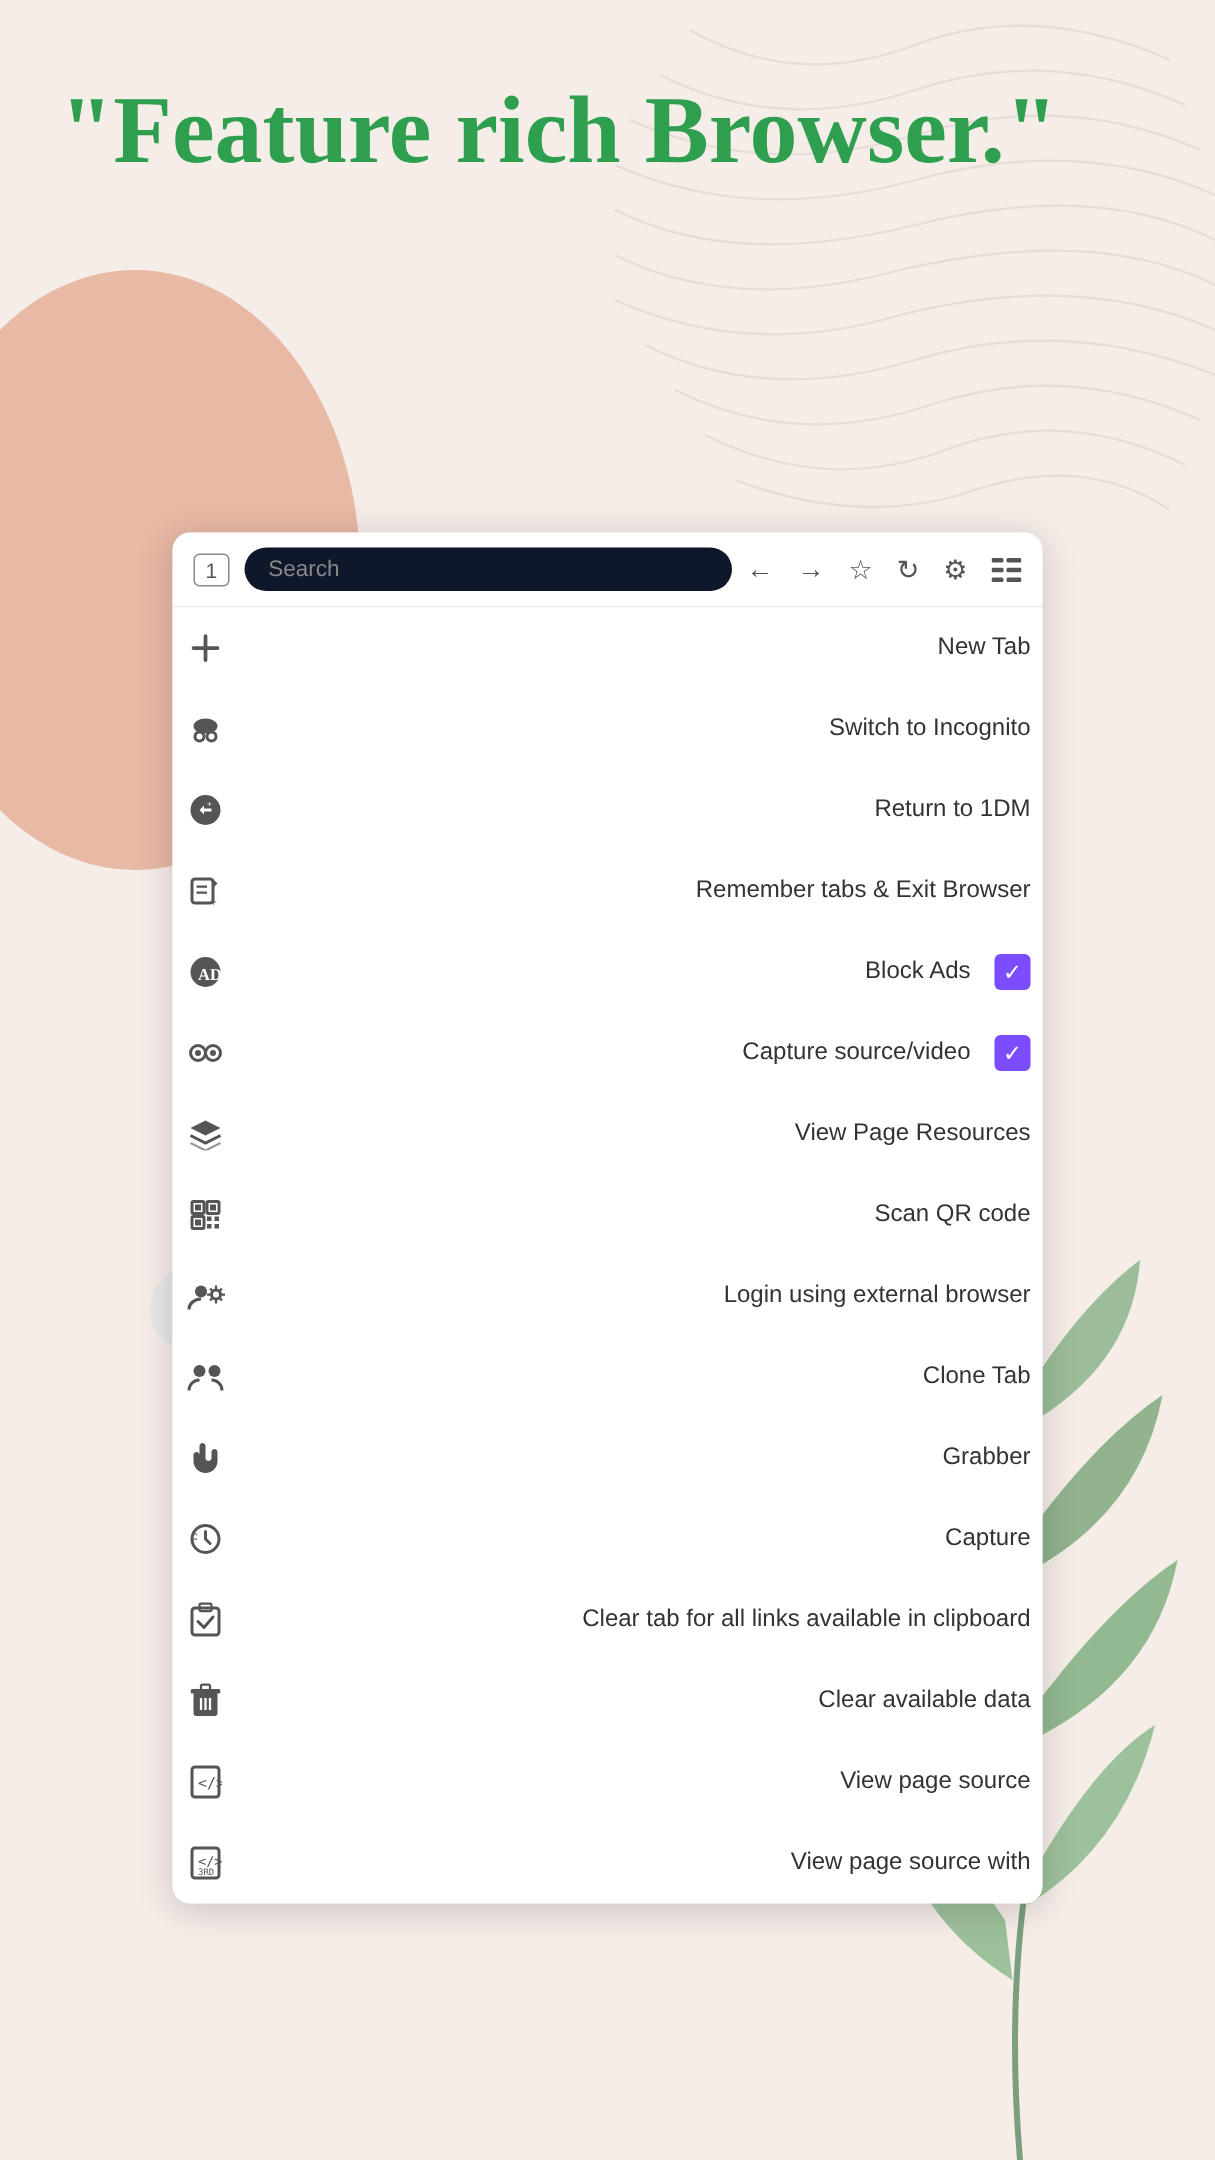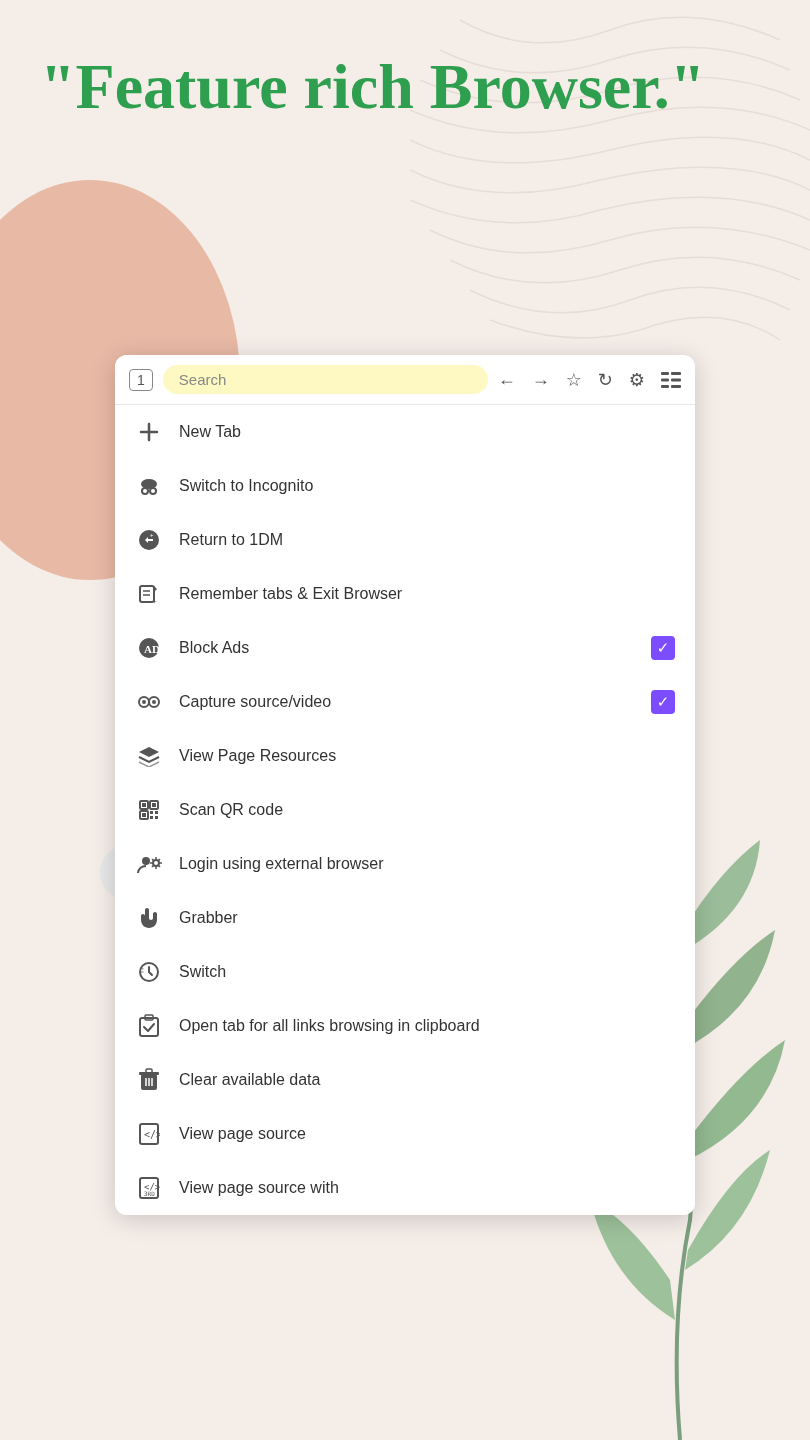--- a/index.html
+++ b/index.html
@@ -78,21 +78,21 @@
       border: 1.5px solid #888;
       border-radius: 4px;
       padding: 2px 7px;
       font-size: 14px;
       color: #555;
       font-family: sans-serif;
     }
 
     .search-bar {
       flex: 1;
-      background: #fef9c3;
+      background: #0f172a;
       border-radius: 20px;
       padding: 6px 16px;
       font-size: 15px;
       color: #888;
       font-family: sans-serif;
     }
 
     .toolbar-icons {
       display: flex;
       gap: 16px;
@@ -107,24 +107,25 @@
 
     
     .dropdown-menu {
       background: #fff;
       width: 100%;
     }
 
     .menu-item {
       display: flex;
       align-items: center;
-      padding: 13px 20px;
+      padding: 13px 8px;
       gap: 16px;
       cursor: pointer;
       position: relative;
+      text-align: right;
     }
 
     .menu-icon {
       width: 28px;
       height: 28px;
       display: flex;
       align-items: center;
       justify-content: center;
       font-size: 20px;
       color: #555;
@@ -379,50 +380,61 @@
         <svg width="26" height="22" viewBox="0 0 26 22" fill="none">
           <circle cx="10" cy="8" r="4" fill="#555"></circle>
           <path d="M2 20c0-4 3.6-7 8-7" stroke="#555" stroke-width="2" fill="none"></path>
           <circle cx="20" cy="10" r="3" fill="none" stroke="#555" stroke-width="2"></circle>
           <path d="M20 7V4M20 16v-3M17 10h-3M26 10h-3M18.1 8.1L16 6M24 14l-1.9-1.9M24 6l-1.9 1.9M16 14l1.9-1.9" stroke="#555" stroke-width="1.5"></path>
         </svg>
       </div>
       <span class="menu-label">Login using external browser</span>
     </div>
 
+    <div class="menu-item">
+      <div class="menu-icon">
+        <svg width="26" height="22" viewBox="0 0 26 22" fill="none">
+          <circle cx="9" cy="7" r="4" fill="#555"></circle>
+          <path d="M2 20c0-4 3.1-7 7-7" stroke="#555" stroke-width="2" fill="none"></path>
+          <circle cx="19" cy="7" r="4" fill="#555"></circle>
+          <path d="M24 20c0-4-3.1-7-7-7" stroke="#555" stroke-width="2" fill="none"></path>
+        </svg>
+      </div>
+      <span class="menu-label">Clone Tab</span>
+    </div>
 
     <div class="menu-item">
       <div class="menu-icon">
         <svg width="24" height="24" viewBox="0 0 24 24" fill="none">
           <path d="M8 4c0-1.1.9-2 2-2s2 .9 2 2v8c0 1.1.9 2 2 2s2-.9 2-2V8c0-1.1.9-2 2-2s2 .9 2 2v6c0 4.4-3.6 8-8 8S4 18.4 4 14v-4c0-1.1.9-2 2-2s2 .9 2 2v-6z" fill="#555"></path>
         </svg>
       </div>
       <span class="menu-label">Grabber</span>
     </div>
 
     <div class="menu-item">
       <div class="menu-icon">
         <svg width="24" height="24" viewBox="0 0 24 24" fill="none">
           <circle cx="12" cy="12" r="9" fill="none" stroke="#555" stroke-width="2"></circle>
           <path d="M12 7v5l3 3" stroke="#555" stroke-width="2" stroke-linecap="round"></path>
           <path d="M6 12H3M4 8l2 1" stroke="#555" stroke-width="1.5" stroke-linecap="round" opacity="0.5"></path>
         </svg>
       </div>
-      <span class="menu-label">Switch</span>
+      <span class="menu-label">Capture</span>
     </div>
 
     <div class="menu-item">
       <div class="menu-icon">
         <svg width="22" height="24" viewBox="0 0 22 24" fill="none">
           <rect x="2" y="4" width="18" height="18" rx="2" fill="none" stroke="#555" stroke-width="2"></rect>
           <rect x="7" y="1" width="8" height="5" rx="1" fill="none" stroke="#555" stroke-width="1.5"></rect>
           <path d="M6 13l4 4 6-7" stroke="#555" stroke-width="2" stroke-linecap="round" stroke-linejoin="round"></path>
         </svg>
       </div>
-      <span class="menu-label">Open tab for all links browsing in clipboard</span>
+      <span class="menu-label">Clear tab for all links available in clipboard</span>
     </div>
 
     <div class="menu-item">
       <div class="menu-icon">
         <svg width="20" height="24" viewBox="0 0 20 24" fill="none">
           <rect x="2" y="6" width="16" height="16" rx="2" fill="#555"></rect>
           <rect x="0" y="4" width="20" height="3" rx="1" fill="#555"></rect>
           <rect x="7" y="1" width="6" height="4" rx="1" fill="none" stroke="#555" stroke-width="1.5"></rect>
           <line x1="7" y1="10" x2="7" y2="18" stroke="white" stroke-width="1.5"></line>
           <line x1="10" y1="10" x2="10" y2="18" stroke="white" stroke-width="1.5"></line>

